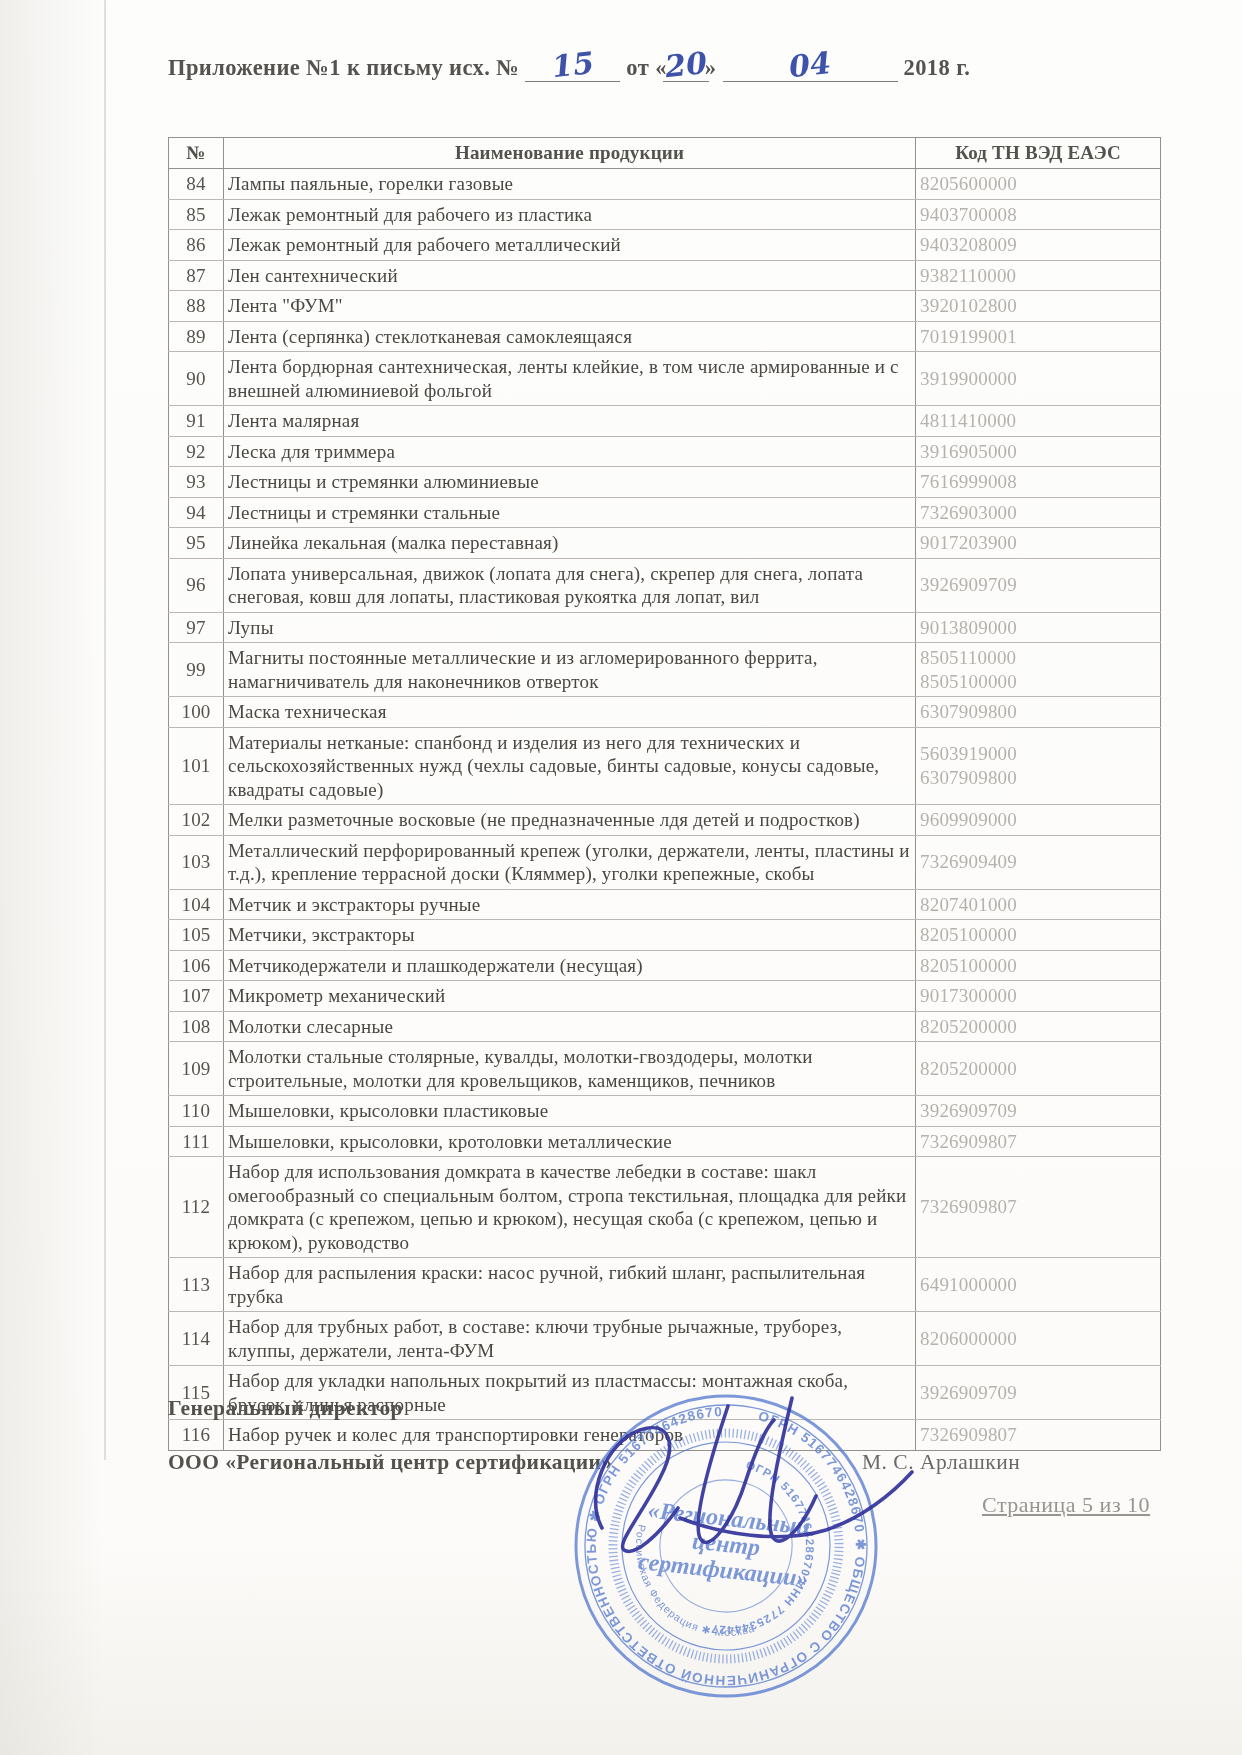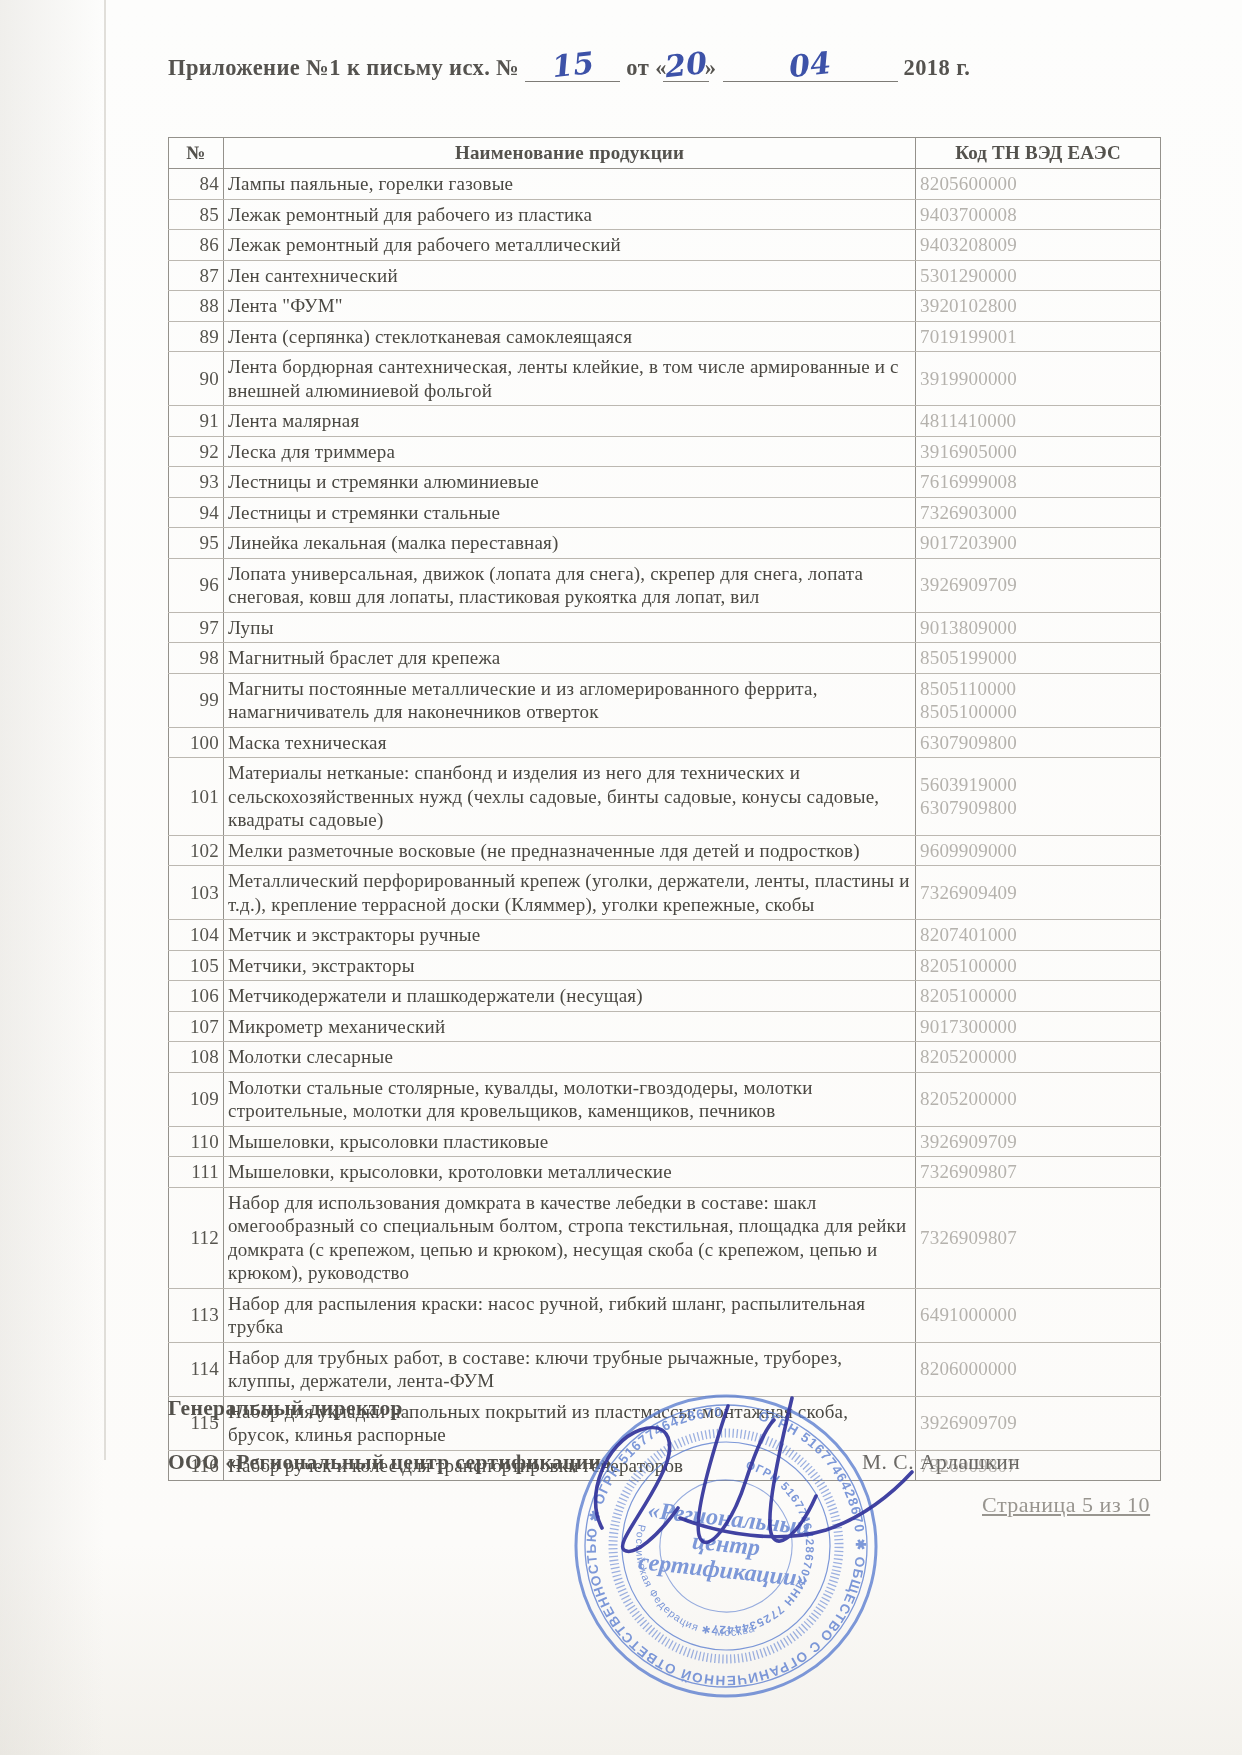--- a/index.html
+++ b/index.html
@@ -54,21 +54,21 @@
     border:1px solid #94918b;border-bottom:1.4px solid #94918b;
     font-size:19px;font-weight:bold;color:#54524d;
     padding:4px 2px;text-align:center;background:#fdfdfc;
   }
   table.products td{
     border-left:1px solid #94918b;border-right:1px solid #94918b;
     border-top:1px solid #bcb8b1;border-bottom:1px solid #bcb8b1;
     padding:3px 4px;line-height:23.5px;vertical-align:middle;
   }
   table.products tr:last-child td{border-bottom:1.4px solid #94918b;}
-  td.num{ text-align:right;color:#56544e;padding-left:0;}
+  td.num{ text-align:center;color:#56544e;padding-left:0;}
   td.name{ padding-left:12px;padding-right:10px;color:#4a4842;}
   td.code{ padding-right:8px;color:#b5b2ad;}
   td.code div{line-height:23.5px;}
   
   .director-label{
     position:absolute;left:168px;top:1396px;
     font-size:21.5px;font-weight:bold;color:#53514c;letter-spacing:.4px;
   }
   .company-line{
     position:absolute;left:168px;top:1450px;
@@ -138,21 +138,21 @@
           <td class="num">86</td>
           <td class="name">Лежак ремонтный для рабочего металлический</td>
           <td class="code">
             <div>9403208009</div>
           </td>
         </tr>
         <tr>
           <td class="num">87</td>
           <td class="name">Лен сантехнический</td>
           <td class="code">
-            <div>5301290000</div>
+            <div>9382110000</div>
           </td>
         </tr>
         <tr>
           <td class="num">88</td>
           <td class="name">Лента "ФУМ"</td>
           <td class="code">
             <div>3920102800</div>
           </td>
         </tr>
         <tr>
@@ -209,27 +209,20 @@
           <td class="name">Лопата универсальная, движок (лопата для снега), скрепер для снега, лопата снеговая, ковш для лопаты, пластиковая рукоятка для лопат, вил</td>
           <td class="code">
             <div>3926909709</div>
           </td>
         </tr>
         <tr>
           <td class="num">97</td>
           <td class="name">Лупы</td>
           <td class="code">
             <div>9013809000</div>
-          </td>
-        </tr>
-        <tr>
-          <td class="num">98</td>
-          <td class="name">Магнитный браслет для крепежа</td>
-          <td class="code">
-            <div>8505199000</div>
           </td>
         </tr>
         <tr>
           <td class="num">99</td>
           <td class="name">Магниты постоянные металлические и из агломерированного феррита, намагничиватель для наконечников отверток</td>
           <td class="code">
             <div>8505110000</div>
             <div>8505100000</div>
           </td>
         </tr>

